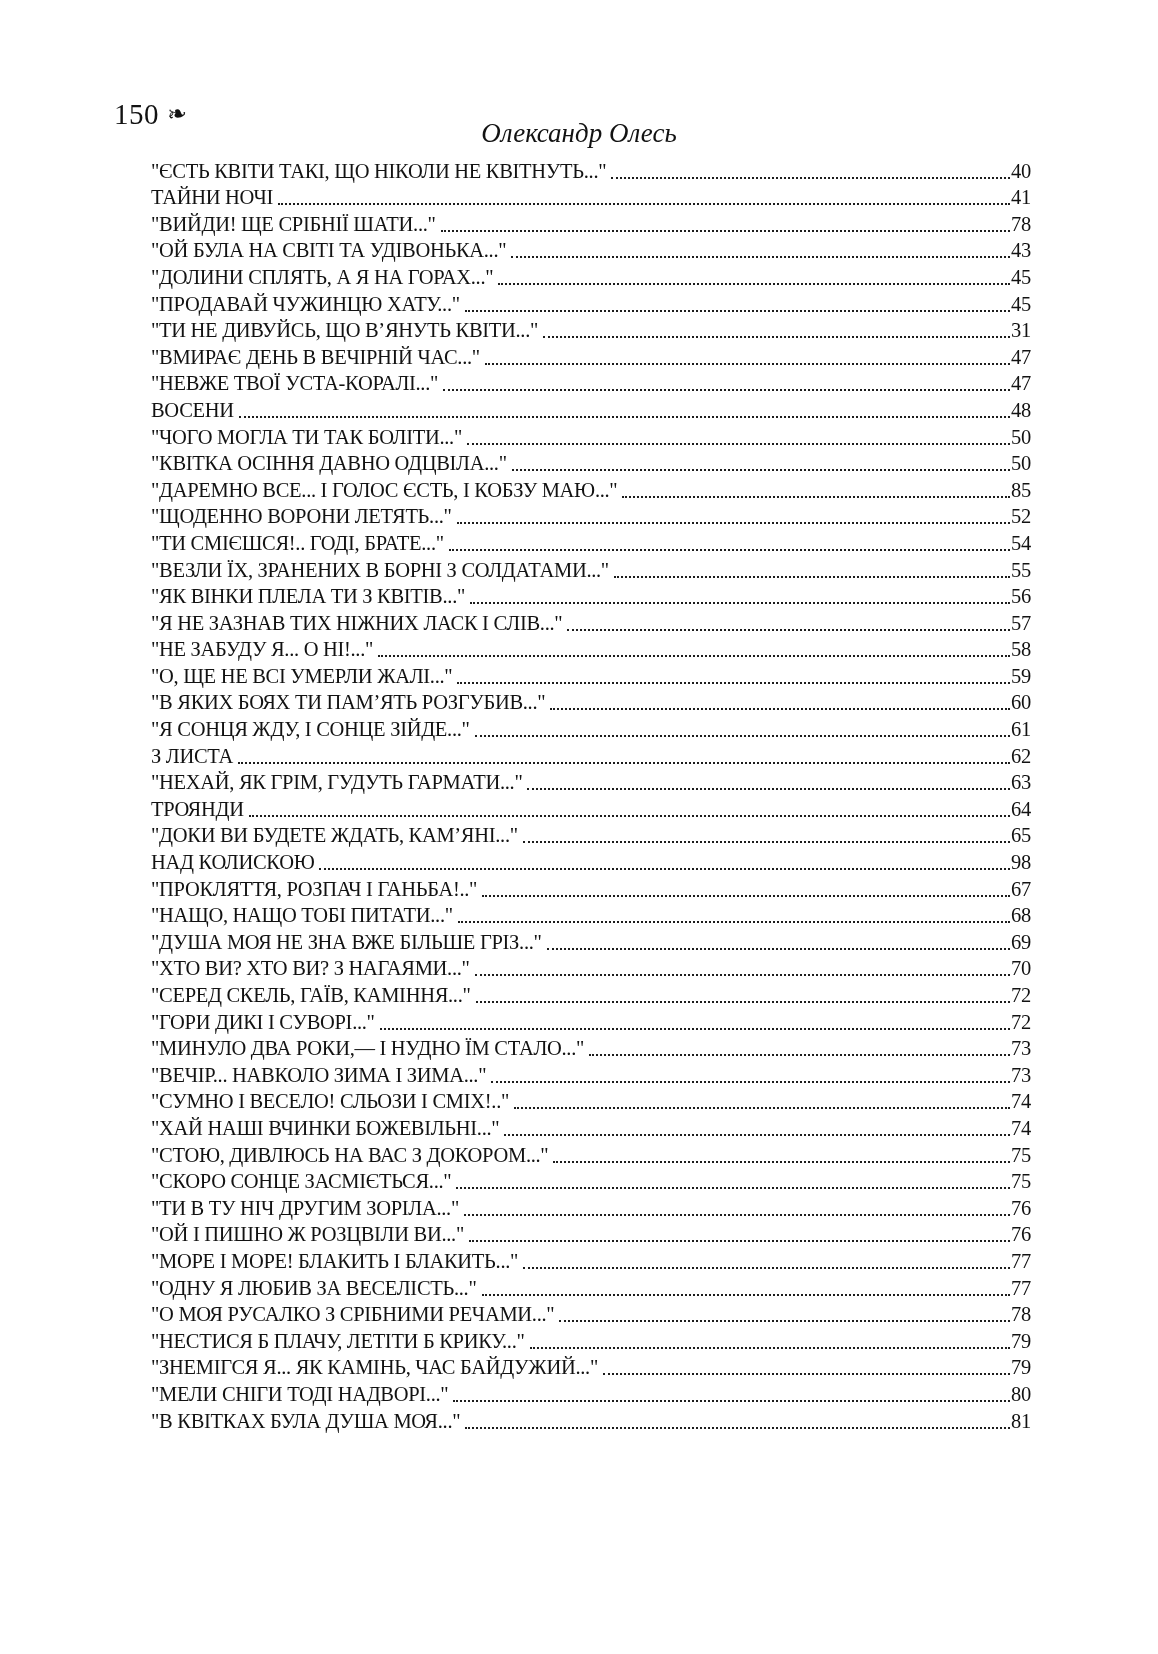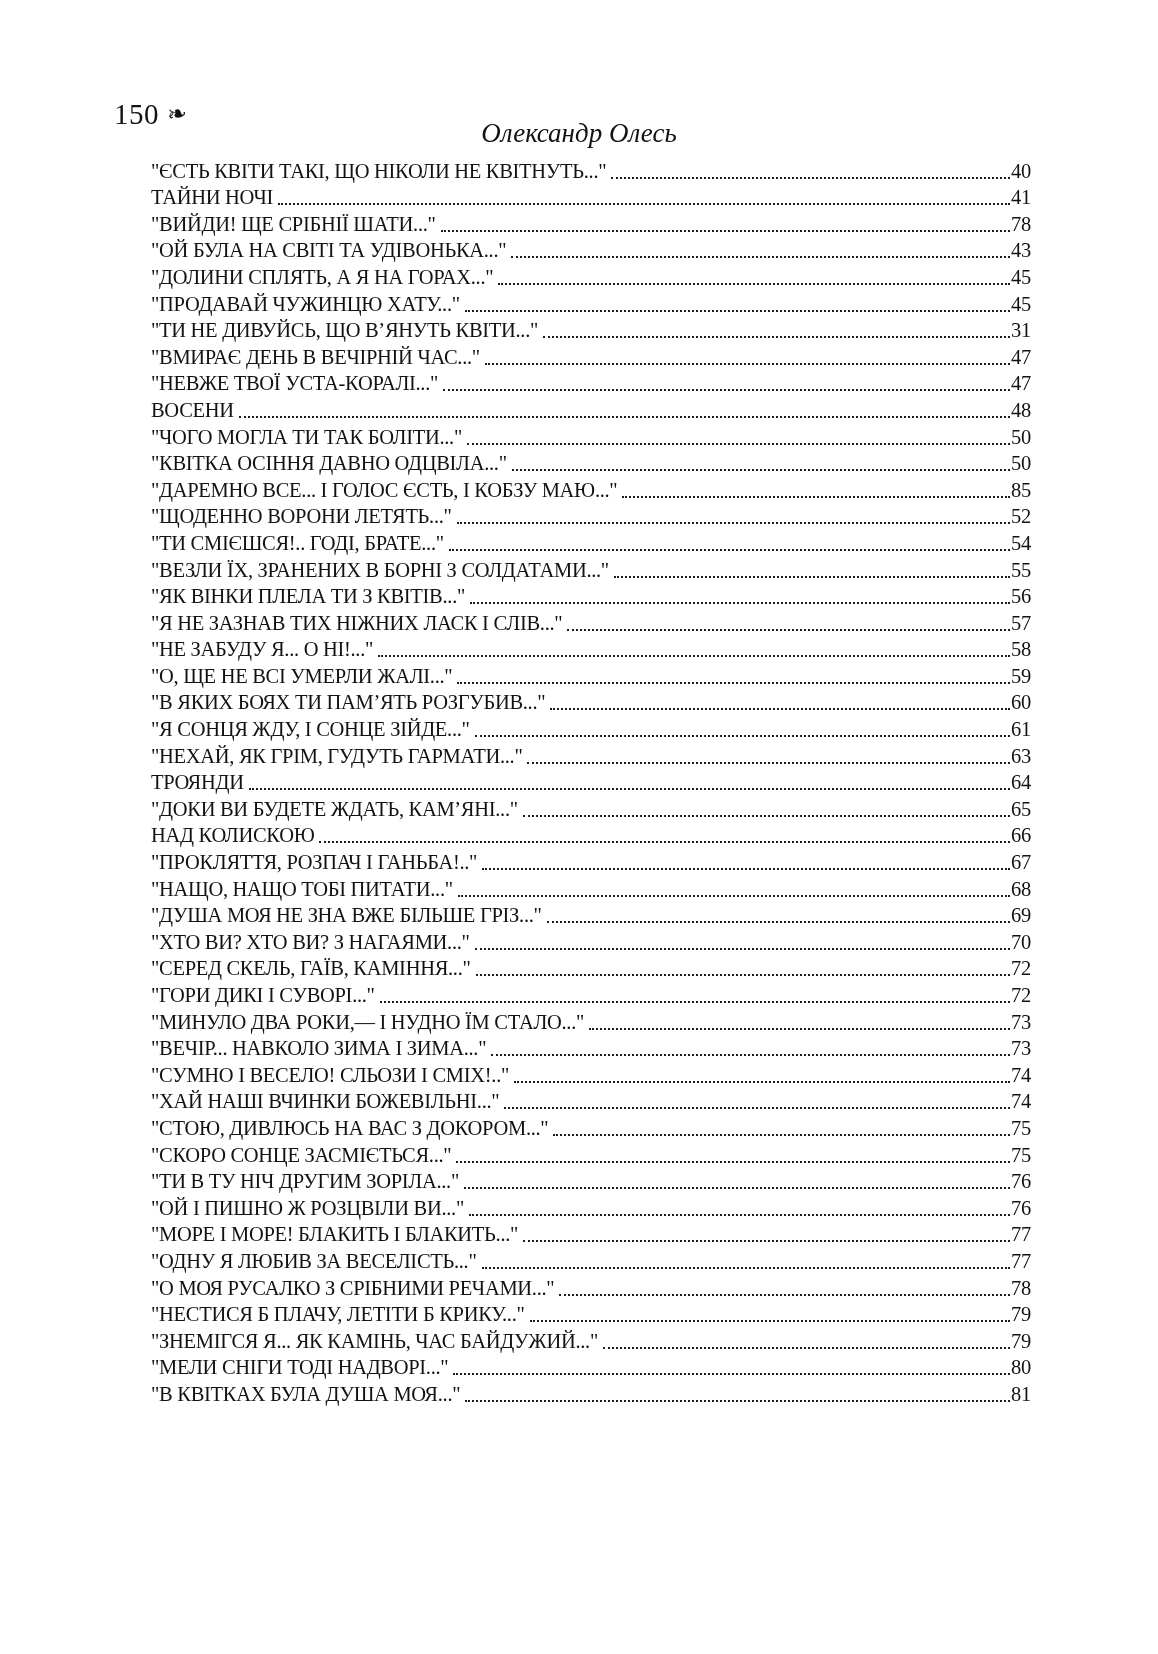--- a/index.html
+++ b/index.html
@@ -217,20 +217,25 @@
     <span class="leader"></span>
     <span class="toc-page">60</span>
   </div>
 
   <div class="toc-row">
     <span class="toc-title">"Я СОНЦЯ ЖДУ, І СОНЦЕ ЗІЙДЕ..."</span>
     <span class="leader"></span>
     <span class="toc-page">61</span>
   </div>
 
+  <div class="toc-row">
+    <span class="toc-title">З ЛИСТА</span>
+    <span class="leader"></span>
+    <span class="toc-page">62</span>
+  </div>
 
   <div class="toc-row">
     <span class="toc-title">"НЕХАЙ, ЯК ГРІМ, ГУДУТЬ ГАРМАТИ..."</span>
     <span class="leader"></span>
     <span class="toc-page">63</span>
   </div>
 
   <div class="toc-row">
     <span class="toc-title">ТРОЯНДИ</span>
     <span class="leader"></span>
@@ -239,21 +244,21 @@
 
   <div class="toc-row">
     <span class="toc-title">"ДОКИ ВИ БУДЕТЕ ЖДАТЬ, КАМ’ЯНІ..."</span>
     <span class="leader"></span>
     <span class="toc-page">65</span>
   </div>
 
   <div class="toc-row">
     <span class="toc-title">НАД КОЛИСКОЮ</span>
     <span class="leader"></span>
-    <span class="toc-page">66</span>
+    <span class="toc-page">98</span>
   </div>
 
   <div class="toc-row">
     <span class="toc-title">"ПРОКЛЯТТЯ, РОЗПАЧ І ГАНЬБА!.."</span>
     <span class="leader"></span>
     <span class="toc-page">67</span>
   </div>
 
   <div class="toc-row">
     <span class="toc-title">"НАЩО, НАЩО ТОБІ ПИТАТИ..."</span>

